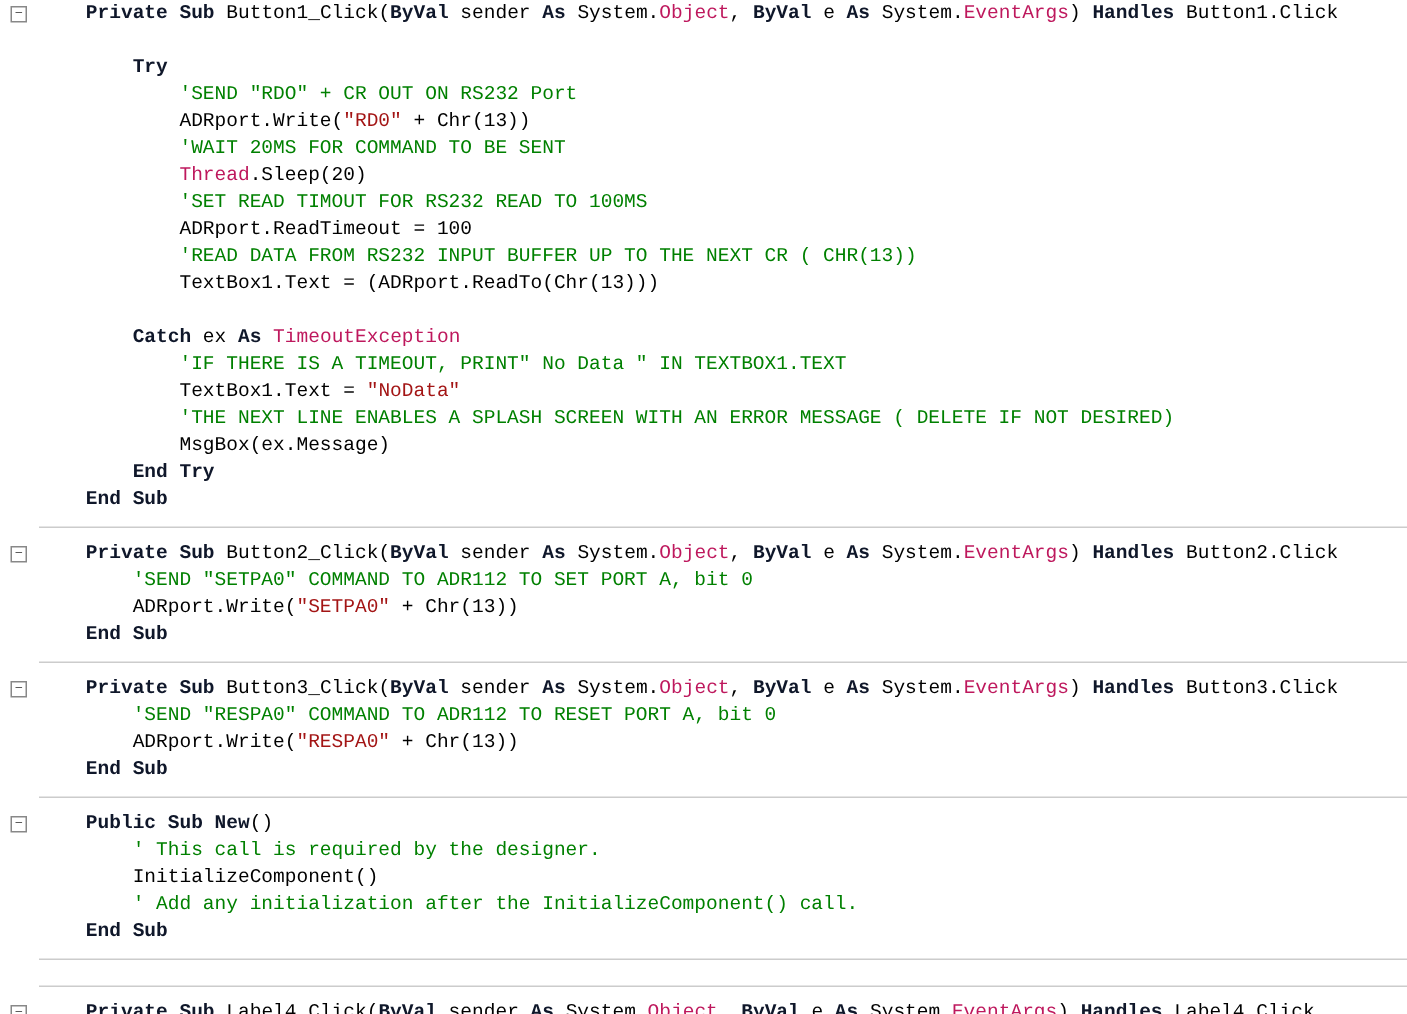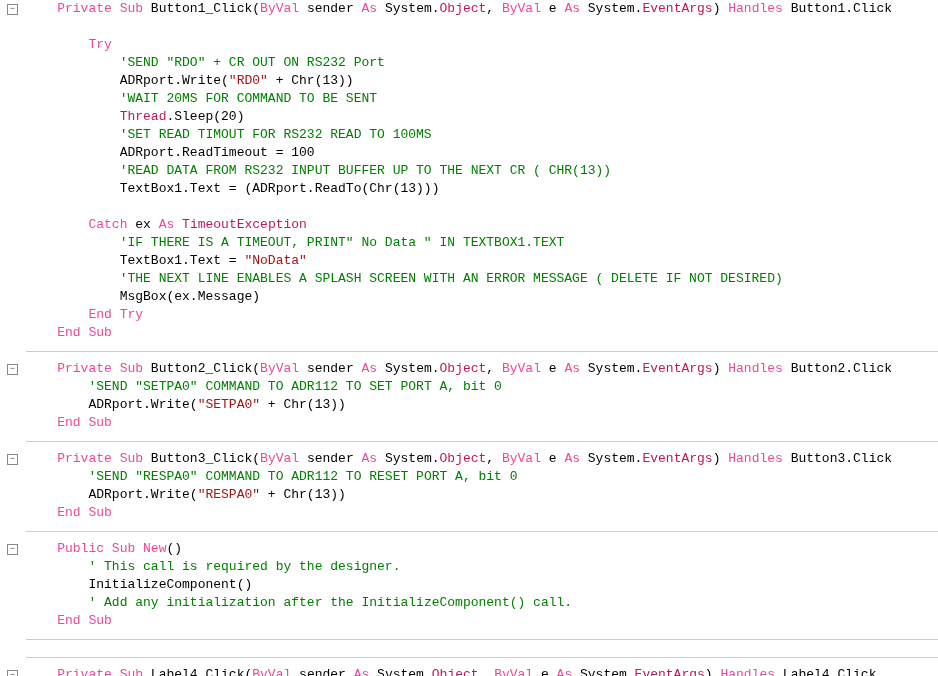--- a/index.html
+++ b/index.html
@@ -58,21 +58,21 @@
   .hline.withrule::after {
     content: "";
     position: absolute;
     left: 0;
     right: 0;
     top: 9px;
     height: 1px;
     background: #ccc;
   }
   
-  .kw { color: #ec4899; }      
+  .kw { color: #0f172a; font-weight: bold; }      
   .type { color: #be185d; }    
   .str { color: #a31515; }     
   .cm { color: #008000; }      
   .plain { color: #000000; }
 </style>
 </head>
 <body>
 
 <div class="editor">
   <div class="gutter" id="gutter">

